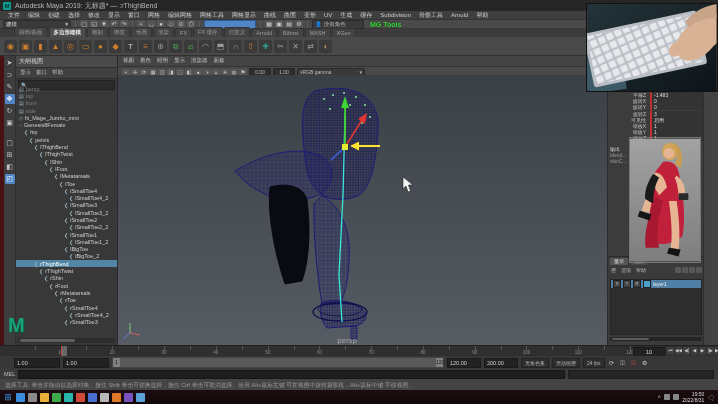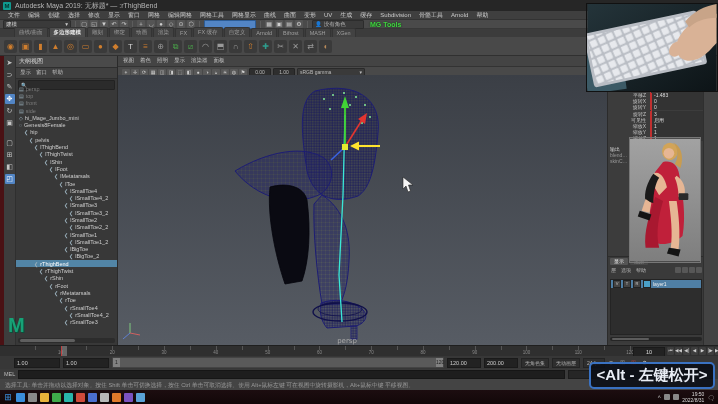--- a/index.html
+++ b/index.html
@@ -715,23 +715,20 @@
     <span class="rb-ic">⚙</span>
   </div>
 
   <div id="cmdline" class="abs">
     <span id="cmd-label">MEL</span>
     <div id="cmd-input"></div>
     <div id="cmd-output"></div>
   </div>
   <div id="helpline" class="abs">选择工具: 单击并拖动以选择对象。按住 Shift 单击可切换选择，按住 Ctrl 单击可取消选择。使用 Alt+鼠标左键 可在视图中旋转摄影机，Alt+鼠标中键 平移视图。</div>
 
-  <div id="keystroke" class="abs">
-    <span>&lt;Alt - 左键松开&gt;</span>
-  </div>
 
   <div id="taskbar" class="abs">
     <span id="start-btn">⊞</span>
     <div style="display:flex;gap:3px">
 
     <span class="tb-icon" style="background: rgb(58, 142, 219);"></span>
         <span class="tb-icon" style="background: rgb(138, 138, 138);"></span>
         <span class="tb-icon" style="background: rgb(232, 178, 58);"></span>
         <span class="tb-icon" style="background: rgb(63, 169, 74);"></span>
         <span class="tb-icon" style="background: rgb(41, 182, 170);"></span>

